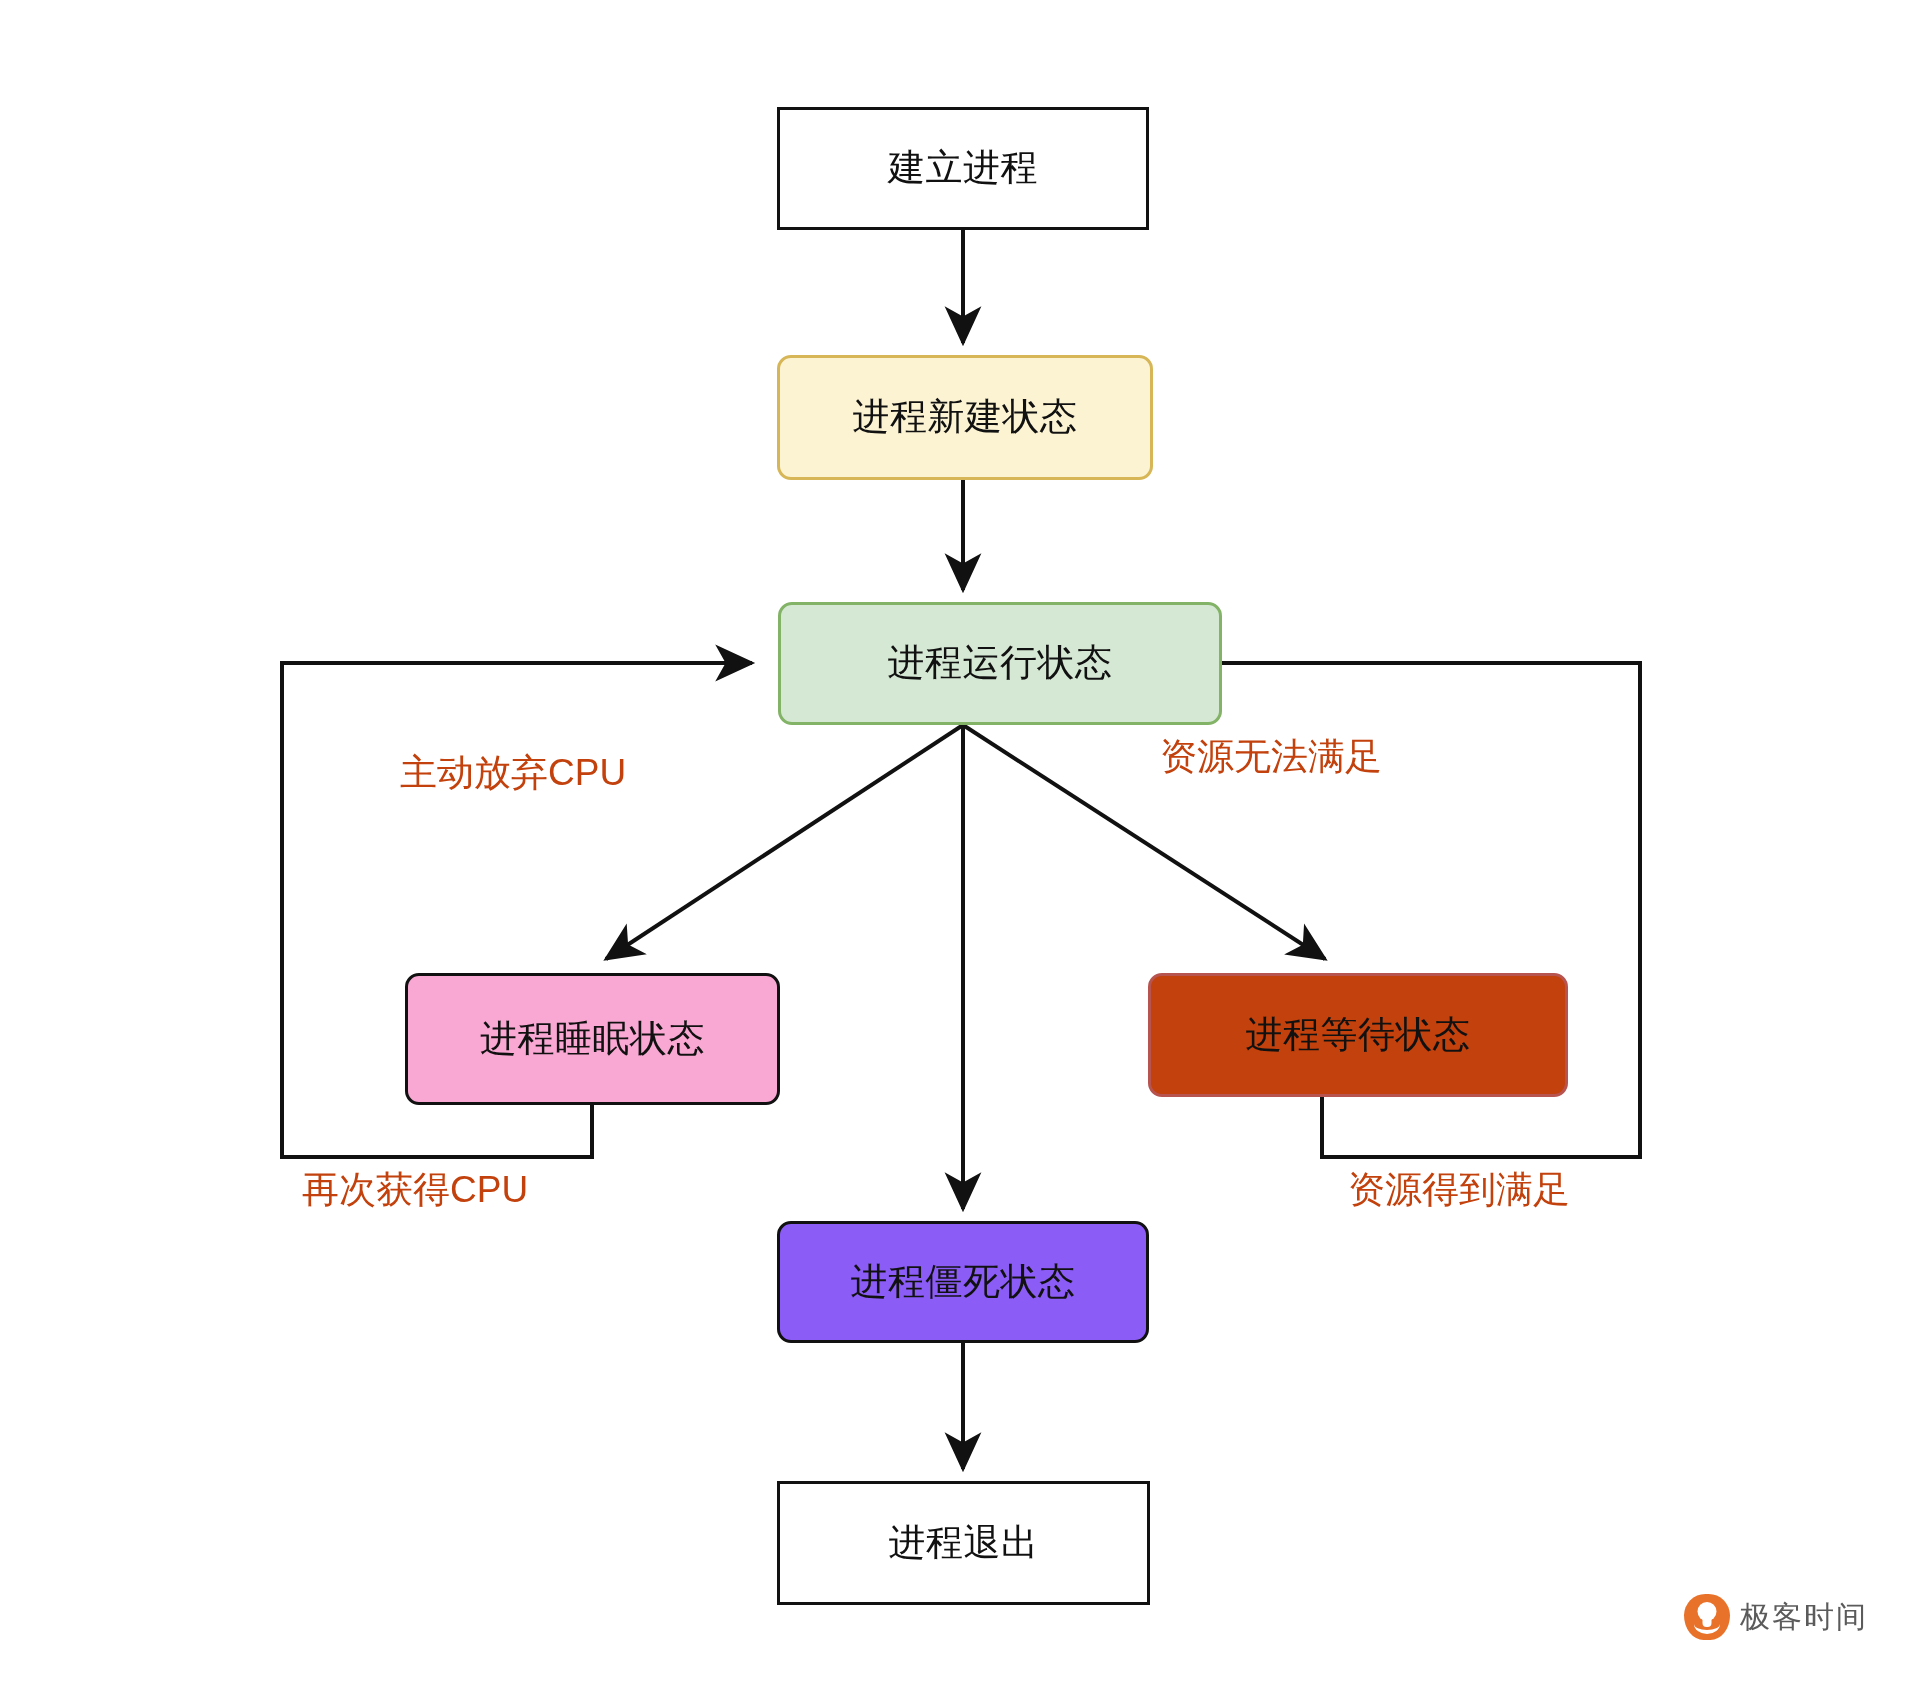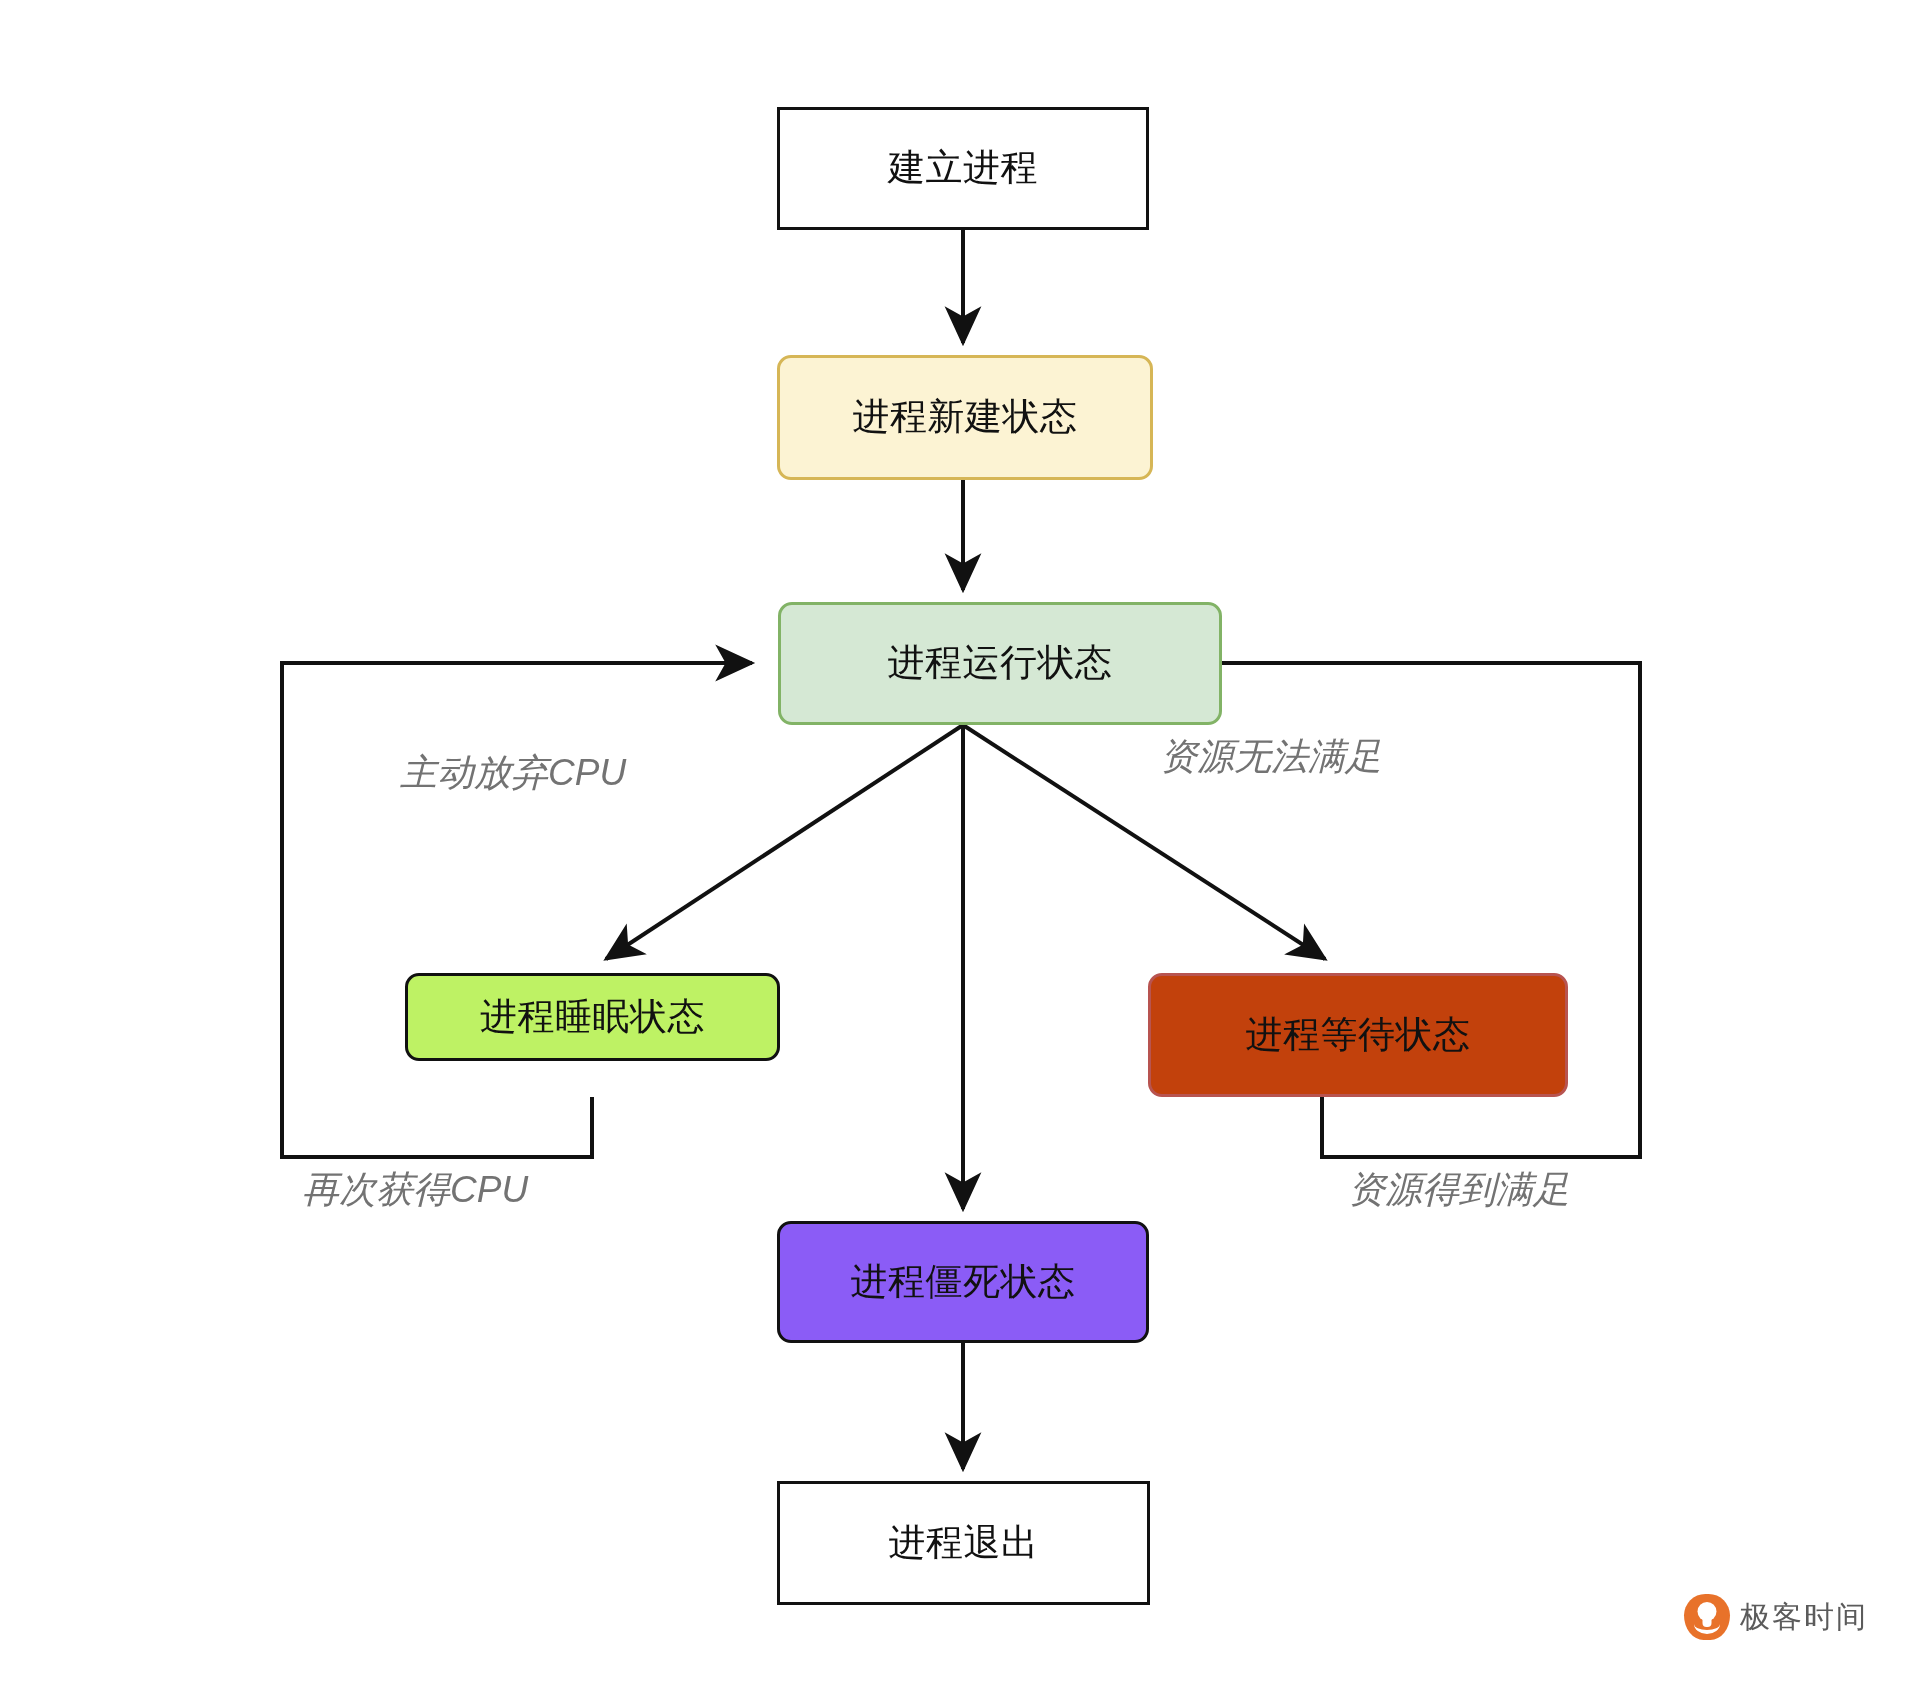--- a/index.html
+++ b/index.html
@@ -42,26 +42,25 @@
     border: 3px solid #111111;
     border-radius: 0;
   }
   .node.rounded {
     border-radius: 14px;
     border-width: 3px;
     border-style: solid;
   }
   .edge-label {
     position: absolute;
-    color: #737373;
+    color: #c2410c;
     font-size: 37px;
     white-space: nowrap;
     z-index: 4;
     background: transparent;
-    font-style: italic;
   }
   
   #watermark {
     position: absolute;
     display: flex;
     align-items: center;
     gap: 10px;
     z-index: 5;
   }
   #watermark .wm-mark {
@@ -160,21 +159,21 @@
   </div>
 
   <div class="node rect" style="left:777px; top:107px; width:372px; height:123px;">
     <span>建立进程</span>
   </div>
 
   <div class="node rounded" style="left:778px; top:602px; width:444px; height:123px; background:#D5E8D4; border-color:#82B366;">
     <span>进程运行状态</span>
   </div>
 
-  <div class="node rounded" style="left:405px; top:973px; width:375px; height:88px; background:#bef264; border-color:#111111;">
+  <div class="node rounded" style="left:405px; top:973px; width:375px; height:132px; background:#f9a8d4; border-color:#111111;">
     <span>进程睡眠状态</span>
   </div>
 
   <div class="node rounded" style="left:1148px; top:973px; width:420px; height:124px; background:#c2410c; border-color:#B85450;">
     <span>进程等待状态</span>
   </div>
 
   <div class="node rounded" style="left:777px; top:1221px; width:372px; height:122px; background:#8b5cf6; border-color:#111111;">
     <span>进程僵死状态</span>
   </div>

